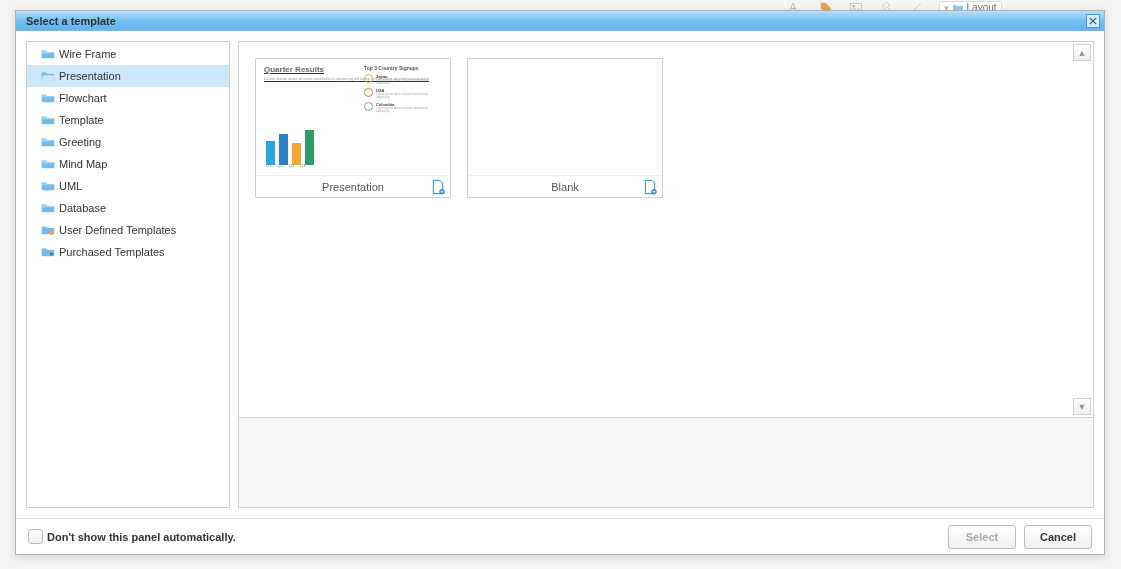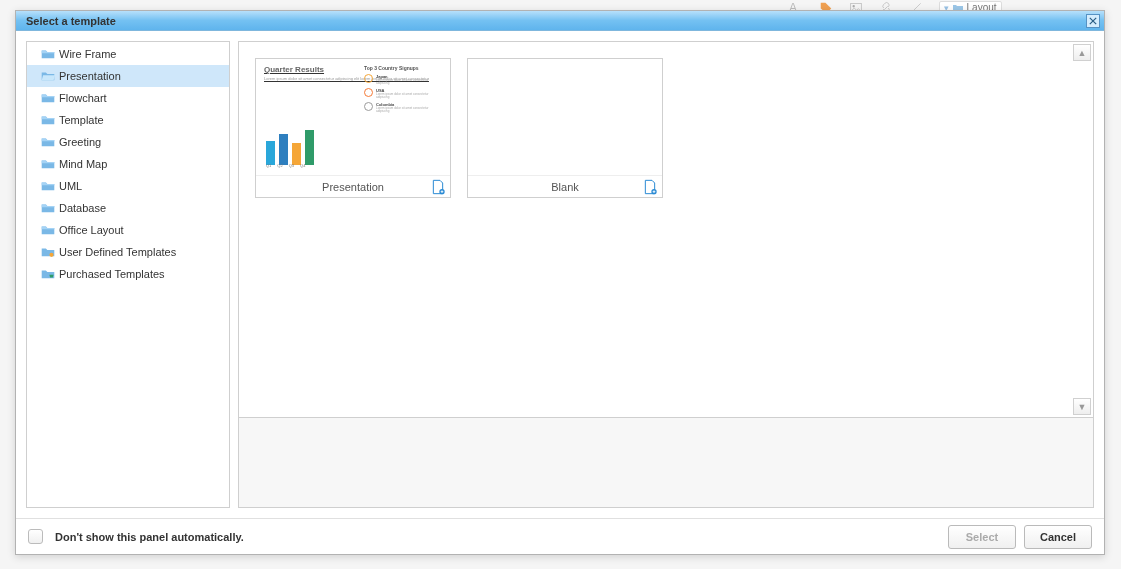--- a/index.html
+++ b/index.html
@@ -197,21 +197,21 @@
     border-top: 1px solid #e0e0e0;
     display: flex;
     align-items: center;
     padding: 0 12px;
     gap: 8px;
     background: #fff;
   }
   .footer-check {
     display: flex;
     align-items: center;
-    gap: 12px;
+    gap: 4px;
     flex: 1;
   }
   .chk {
     width: 15px; height: 15px;
     border: 1px solid #bbb;
     border-radius: 3px;
     background: linear-gradient(#fff,#f0f0f0);
   }
   .chk-label { font-size: 11px; font-weight: bold; color: #333; }
   .btn {
@@ -318,27 +318,20 @@
             <path fill="#a5d3f5" d="M1 3h6l2 2h10v2H1z"></path>
           </svg>
         <span class="category-label">UML</span>
       </div>
       <div class="category">
         <svg class="folder-ico" viewBox="0 0 20 16">
             <path fill="#7ab8e6" d="M1 3h6l2 2h10v9H1z"></path>
             <path fill="#a5d3f5" d="M1 3h6l2 2h10v2H1z"></path>
           </svg>
         <span class="category-label">Database</span>
-      </div>
-      <div class="category">
-        <svg class="folder-ico" viewBox="0 0 20 16">
-            <path fill="#7ab8e6" d="M1 3h6l2 2h10v9H1z"></path>
-            <path fill="#a5d3f5" d="M1 3h6l2 2h10v2H1z"></path>
-          </svg>
-        <span class="category-label">Office Layout</span>
       </div>
       <div class="category">
         <svg class="folder-ico" viewBox="0 0 20 16">
             <path fill="#7ab8e6" d="M1 3h6l2 2h10v9H1z"></path>
             <circle cx="15" cy="12" r="3" fill="#f5a637"></circle>
           </svg>
         <span class="category-label">User Defined Templates</span>
       </div>
       <div class="category">
         <svg class="folder-ico" viewBox="0 0 20 16">

